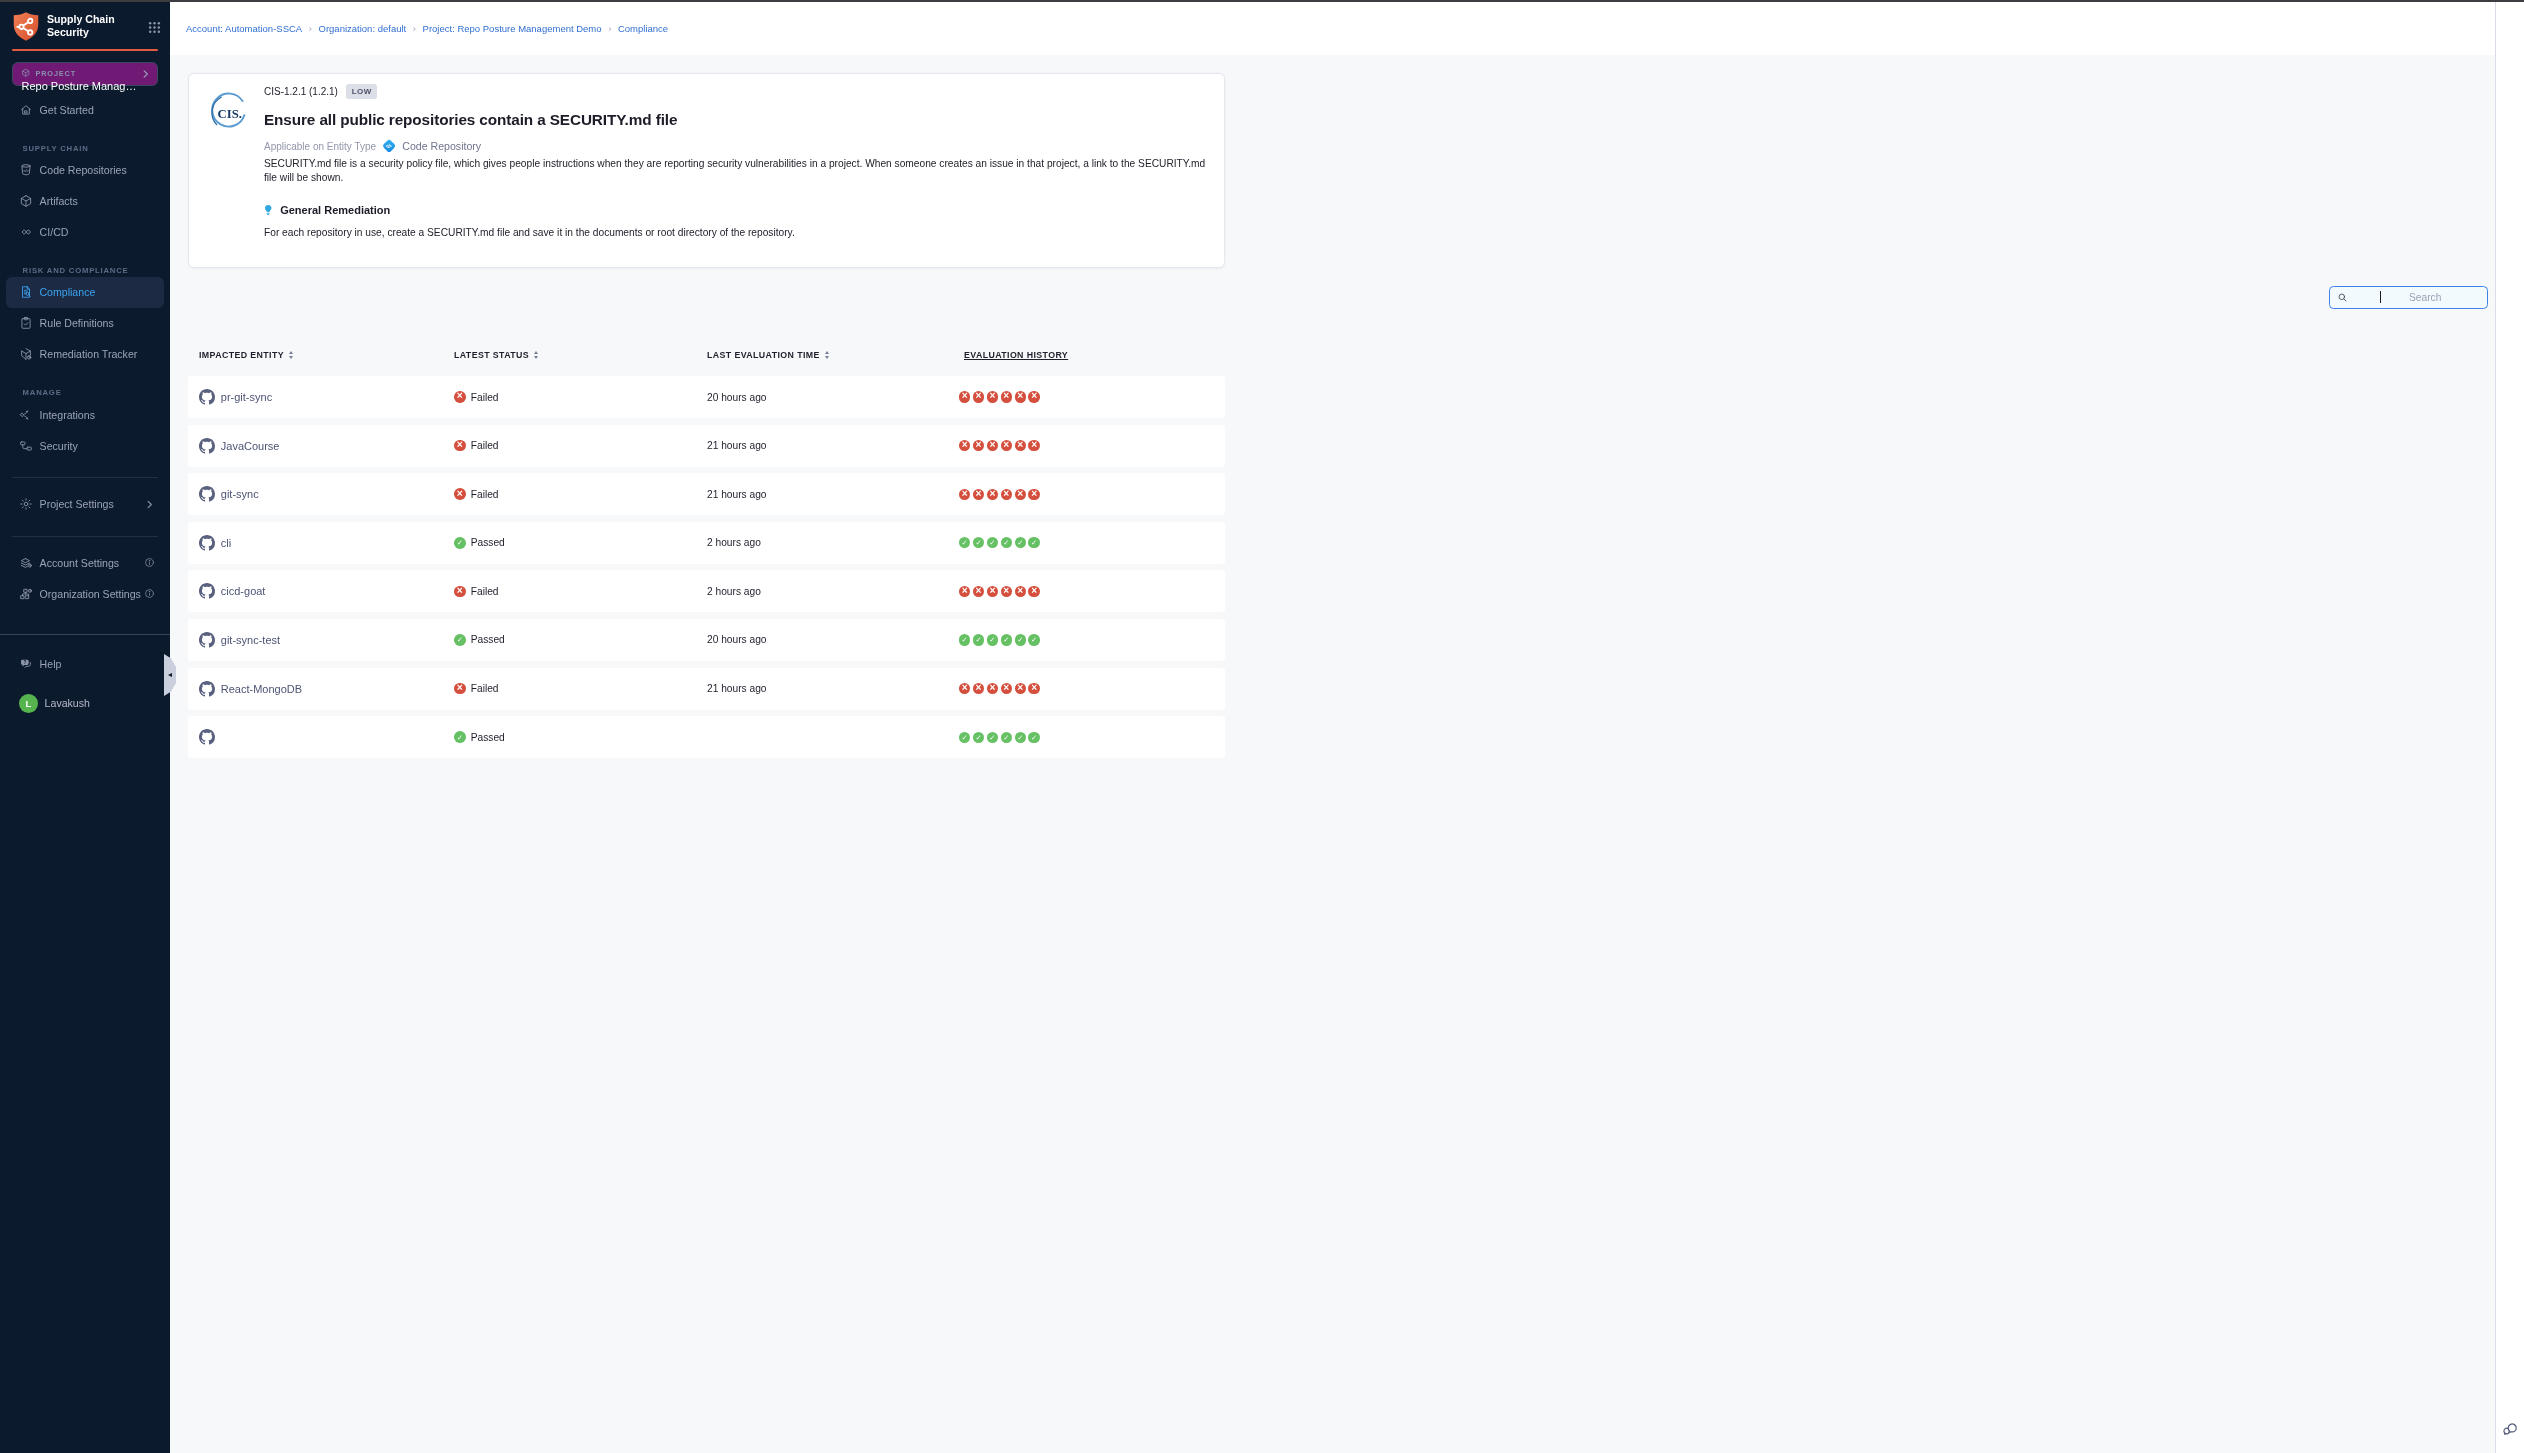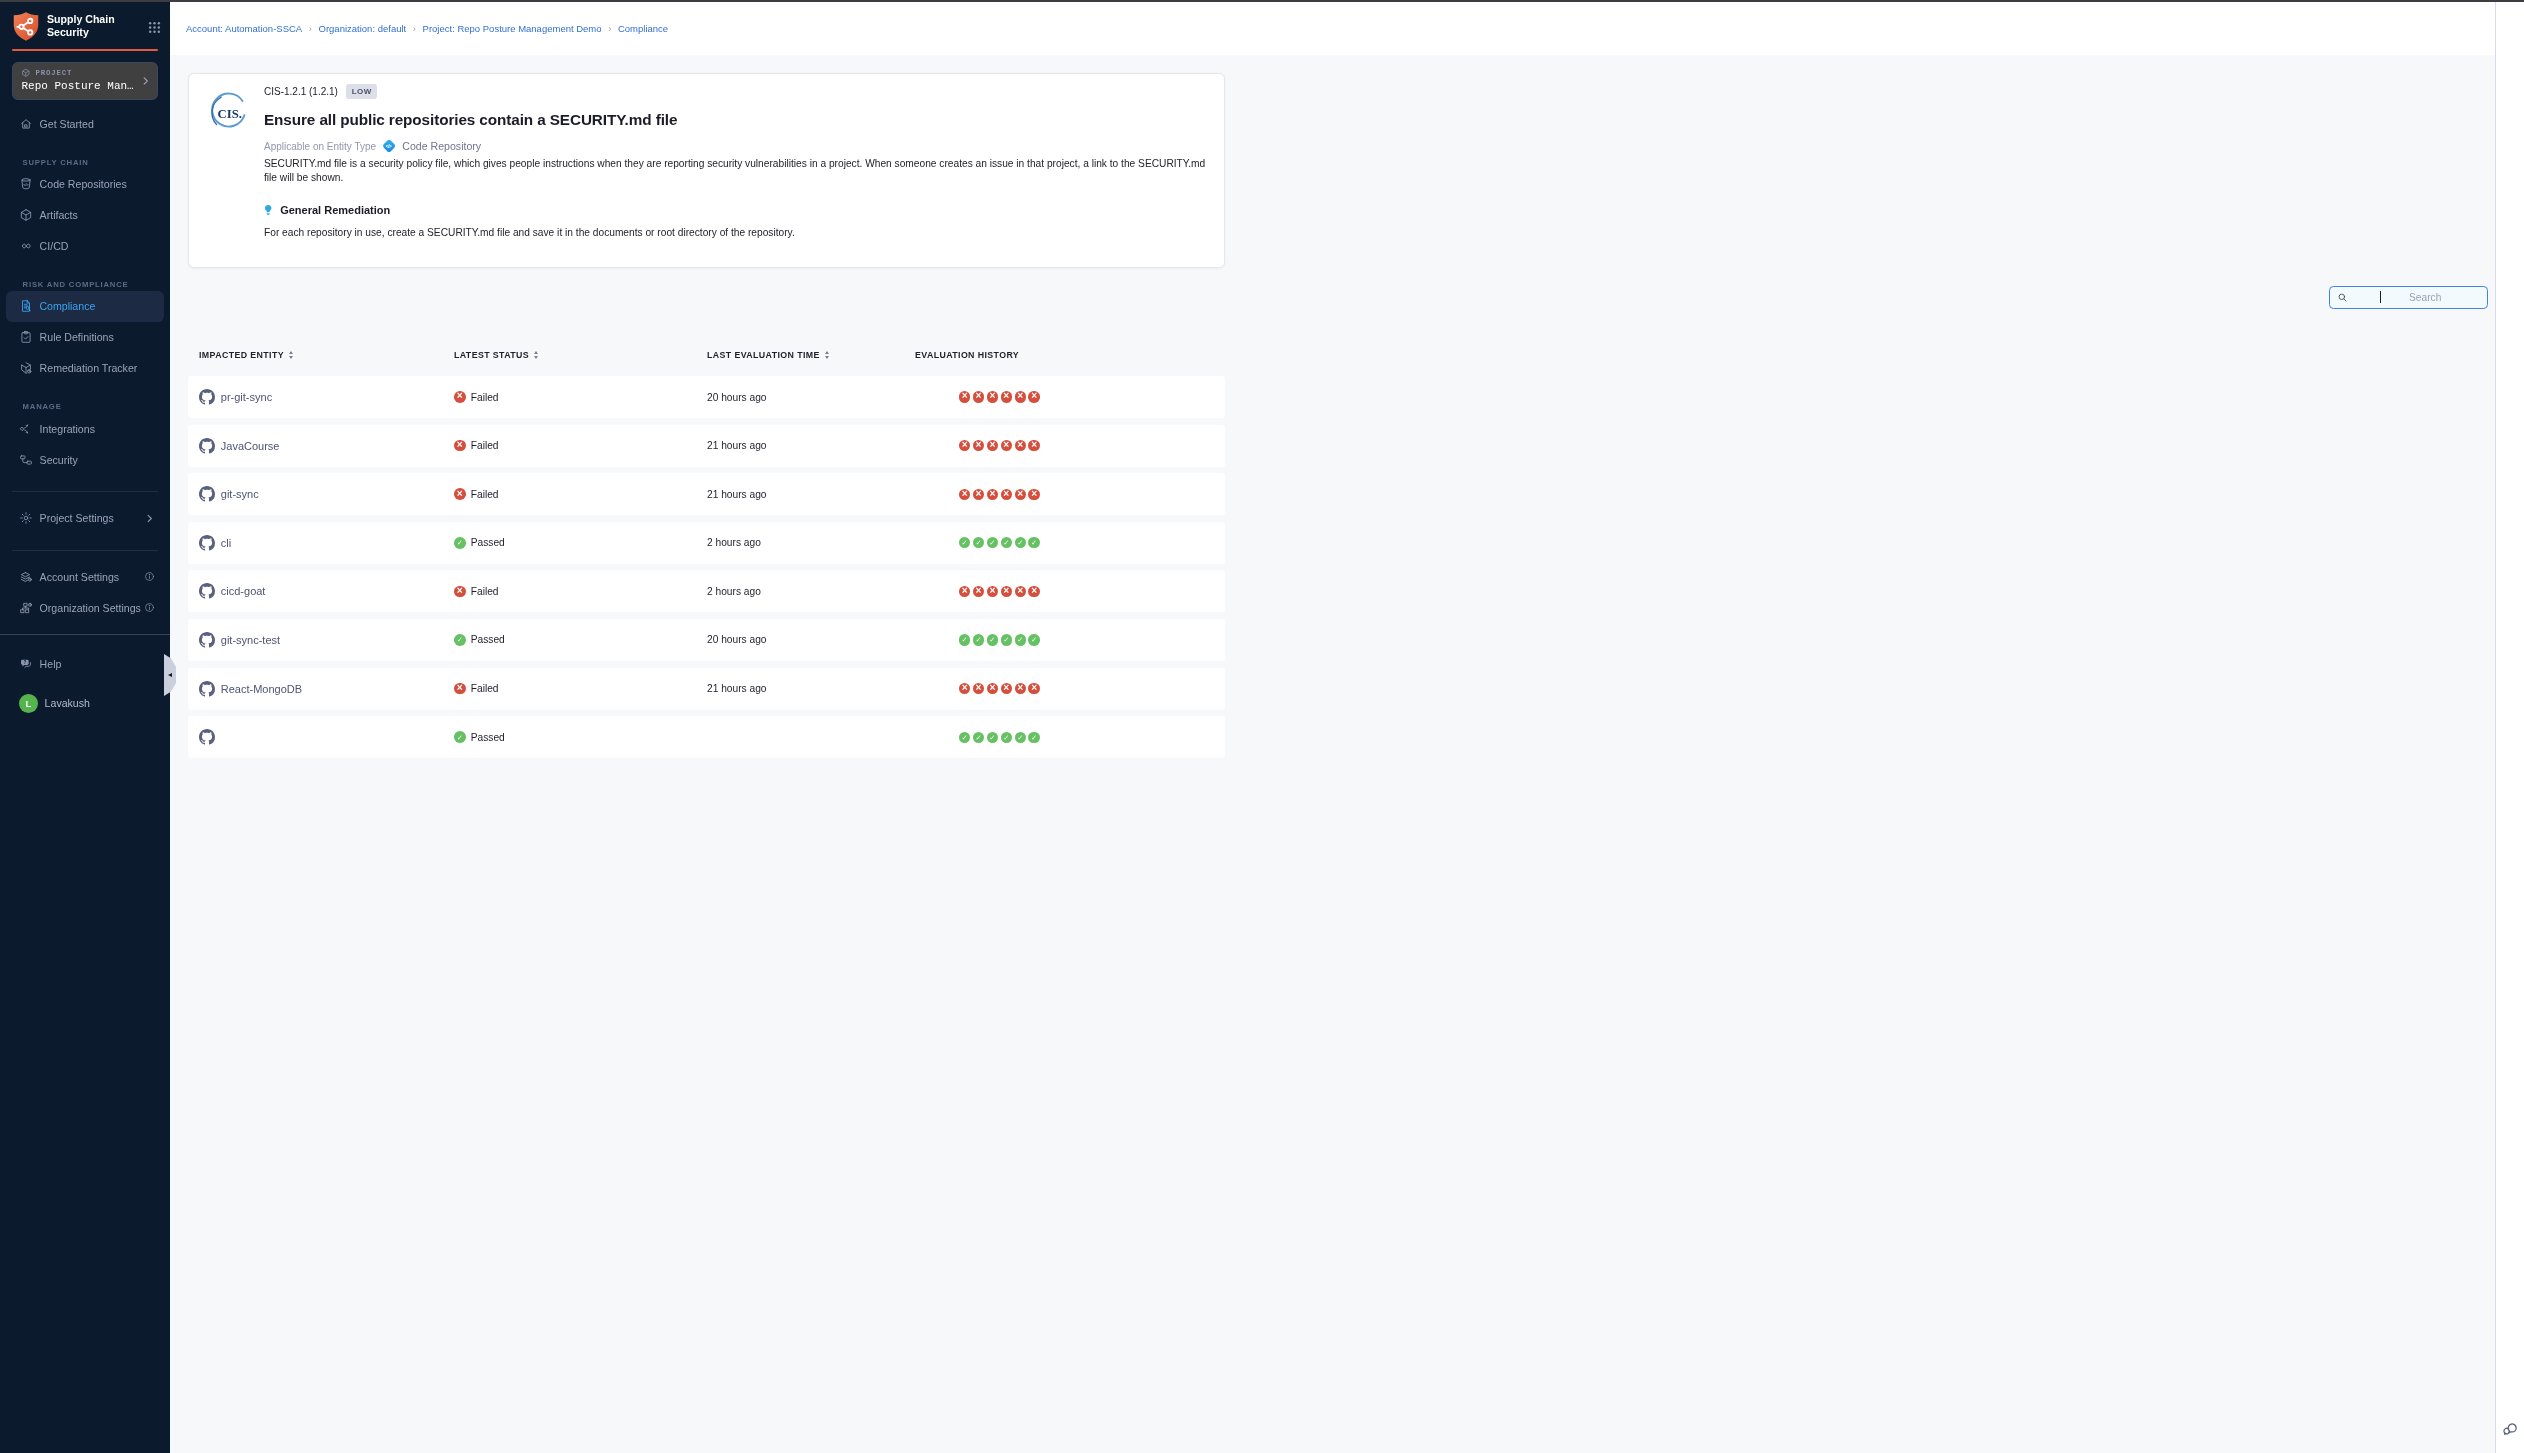--- a/index.html
+++ b/index.html
@@ -11,21 +11,21 @@
   .top-strip { position:absolute; top:0; left:0; right:0; height:2.2px; background:#3e3e42; z-index:60; }
 
   
   .sidebar { position:absolute; top:2.2px; left:0; width:170px; bottom:0; background:#0c1a2e; color:#9aa3b9; z-index:40; }
   .logo-row { display:flex; align-items:center; padding:8.8px 8.8px 6.6px 11.7px; }
   .logo-shield { width:28px; height:31px; flex:0 0 auto; }
   .logo-text { margin-left:7.3px; font-size:10.6px; font-weight:bold; color:#fff; line-height:1.3; flex:1; }
   .grid-icon { width:13px; height:13px; color:#8d95a9; cursor:pointer; margin-top:1.5px; }
   .logo-underline { height:2.2px; background:#e25b40; margin:0.7px 11.7px 0; border-radius:1.5px; }
 
-  .project-box { margin:10.2px 11.7px 0; border:0.7px solid #3b465f; border-radius:5.8px; background:#404040; padding:5.8px 8.8px 0; position:relative; height:38px; cursor:pointer;font-family:Liberation Mono, monospace; }
+  .project-box { margin:10.2px 11.7px 0; border:0.7px solid #3b465f; border-radius:5.8px; background:#701a75; padding:5.8px 8.8px 0; position:relative; height:24px; cursor:pointer; }
   .project-label { display:flex; align-items:center; gap:4.4px; color:#8a93ad; font-size:7.3px; font-weight:bold; letter-spacing:0.9px; }
   .project-label .icn { width:9.5px; height:9.5px; color:#8a93ad; }
   .project-name { color:#fff; font-size:11px; margin-top:2.2px; white-space:nowrap; overflow:hidden; text-overflow:ellipsis; padding-right:11.7px; }
   .project-chevron { position:absolute; right:6.6px; top:50%; transform:translateY(-50%); width:11px; height:11px; color:#9aa3b9; }
 
   .nav { margin-top:8.8px; }
   .nav-label { padding-left:22.6px; margin-top:17.5px; font-size:7.7px; letter-spacing:0.8px; color:#5f6a85; font-weight:bold; height:11.7px; line-height:11.7px; }
   .nav-item { display:flex; align-items:center; height:31px; padding:0 8.8px 0 19px; font-size:10.6px; color:#9aa3b9; cursor:pointer; position:relative; }
   .nav-item .icn { width:14px; height:14px; margin-right:6.6px; color:#8d96ad; flex:0 0 auto; }
   .nav-item.active { background:#1c2a44; border-radius:5.8px; margin:0 5.8px; padding-left:13px; color:#3aa4f0; }
@@ -424,21 +424,21 @@
           <span class="tri-down"></span>
         </span>
       </div>
       <div class="th" style="left: 519px;">
         <span>LAST EVALUATION TIME</span>
         <span class="sort">
           <span class="tri-up"></span>
           <span class="tri-down"></span>
         </span>
       </div>
-      <div class="th" style="left: 727px;">
+      <div class="th" style="left: 776px; text-decoration: underline;">
         <span>EVALUATION HISTORY</span>
       </div>
     </div>
   <div class="rows" id="rows">
       <div class="row">
         <div class="cell c-entity">
           <span class="icn gh">
             <svg viewBox="0 0 16 16" fill="currentColor">
               <path d="M8 0C3.58 0 0 3.58 0 8c0 3.54 2.29 6.53 5.47 7.59.4.07.55-.17.55-.38 0-.19-.01-.82-.01-1.49-2.01.37-2.53-.49-2.69-.94-.09-.23-.48-.94-.82-1.13-.28-.15-.68-.52-.01-.53.63-.01 1.08.58 1.23.82.72 1.21 1.87.87 2.33.66.07-.52.28-.87.51-1.07-1.78-.2-3.64-.89-3.64-3.95 0-.87.31-1.59.82-2.15-.08-.2-.36-1.02.08-2.12 0 0 .67-.21 2.2.82.64-.18 1.32-.27 2-.27s1.36.09 2 .27c1.53-1.04 2.2-.82 2.2-.82.44 1.1.16 1.92.08 2.12.51.56.82 1.27.82 2.15 0 3.07-1.87 3.75-3.65 3.95.29.25.54.73.54 1.48 0 1.07-.01 1.93-.01 2.2 0 .21.15.46.55.38A8.01 8.01 0 0 0 16 8c0-4.42-3.58-8-8-8z"></path>
             </svg>

